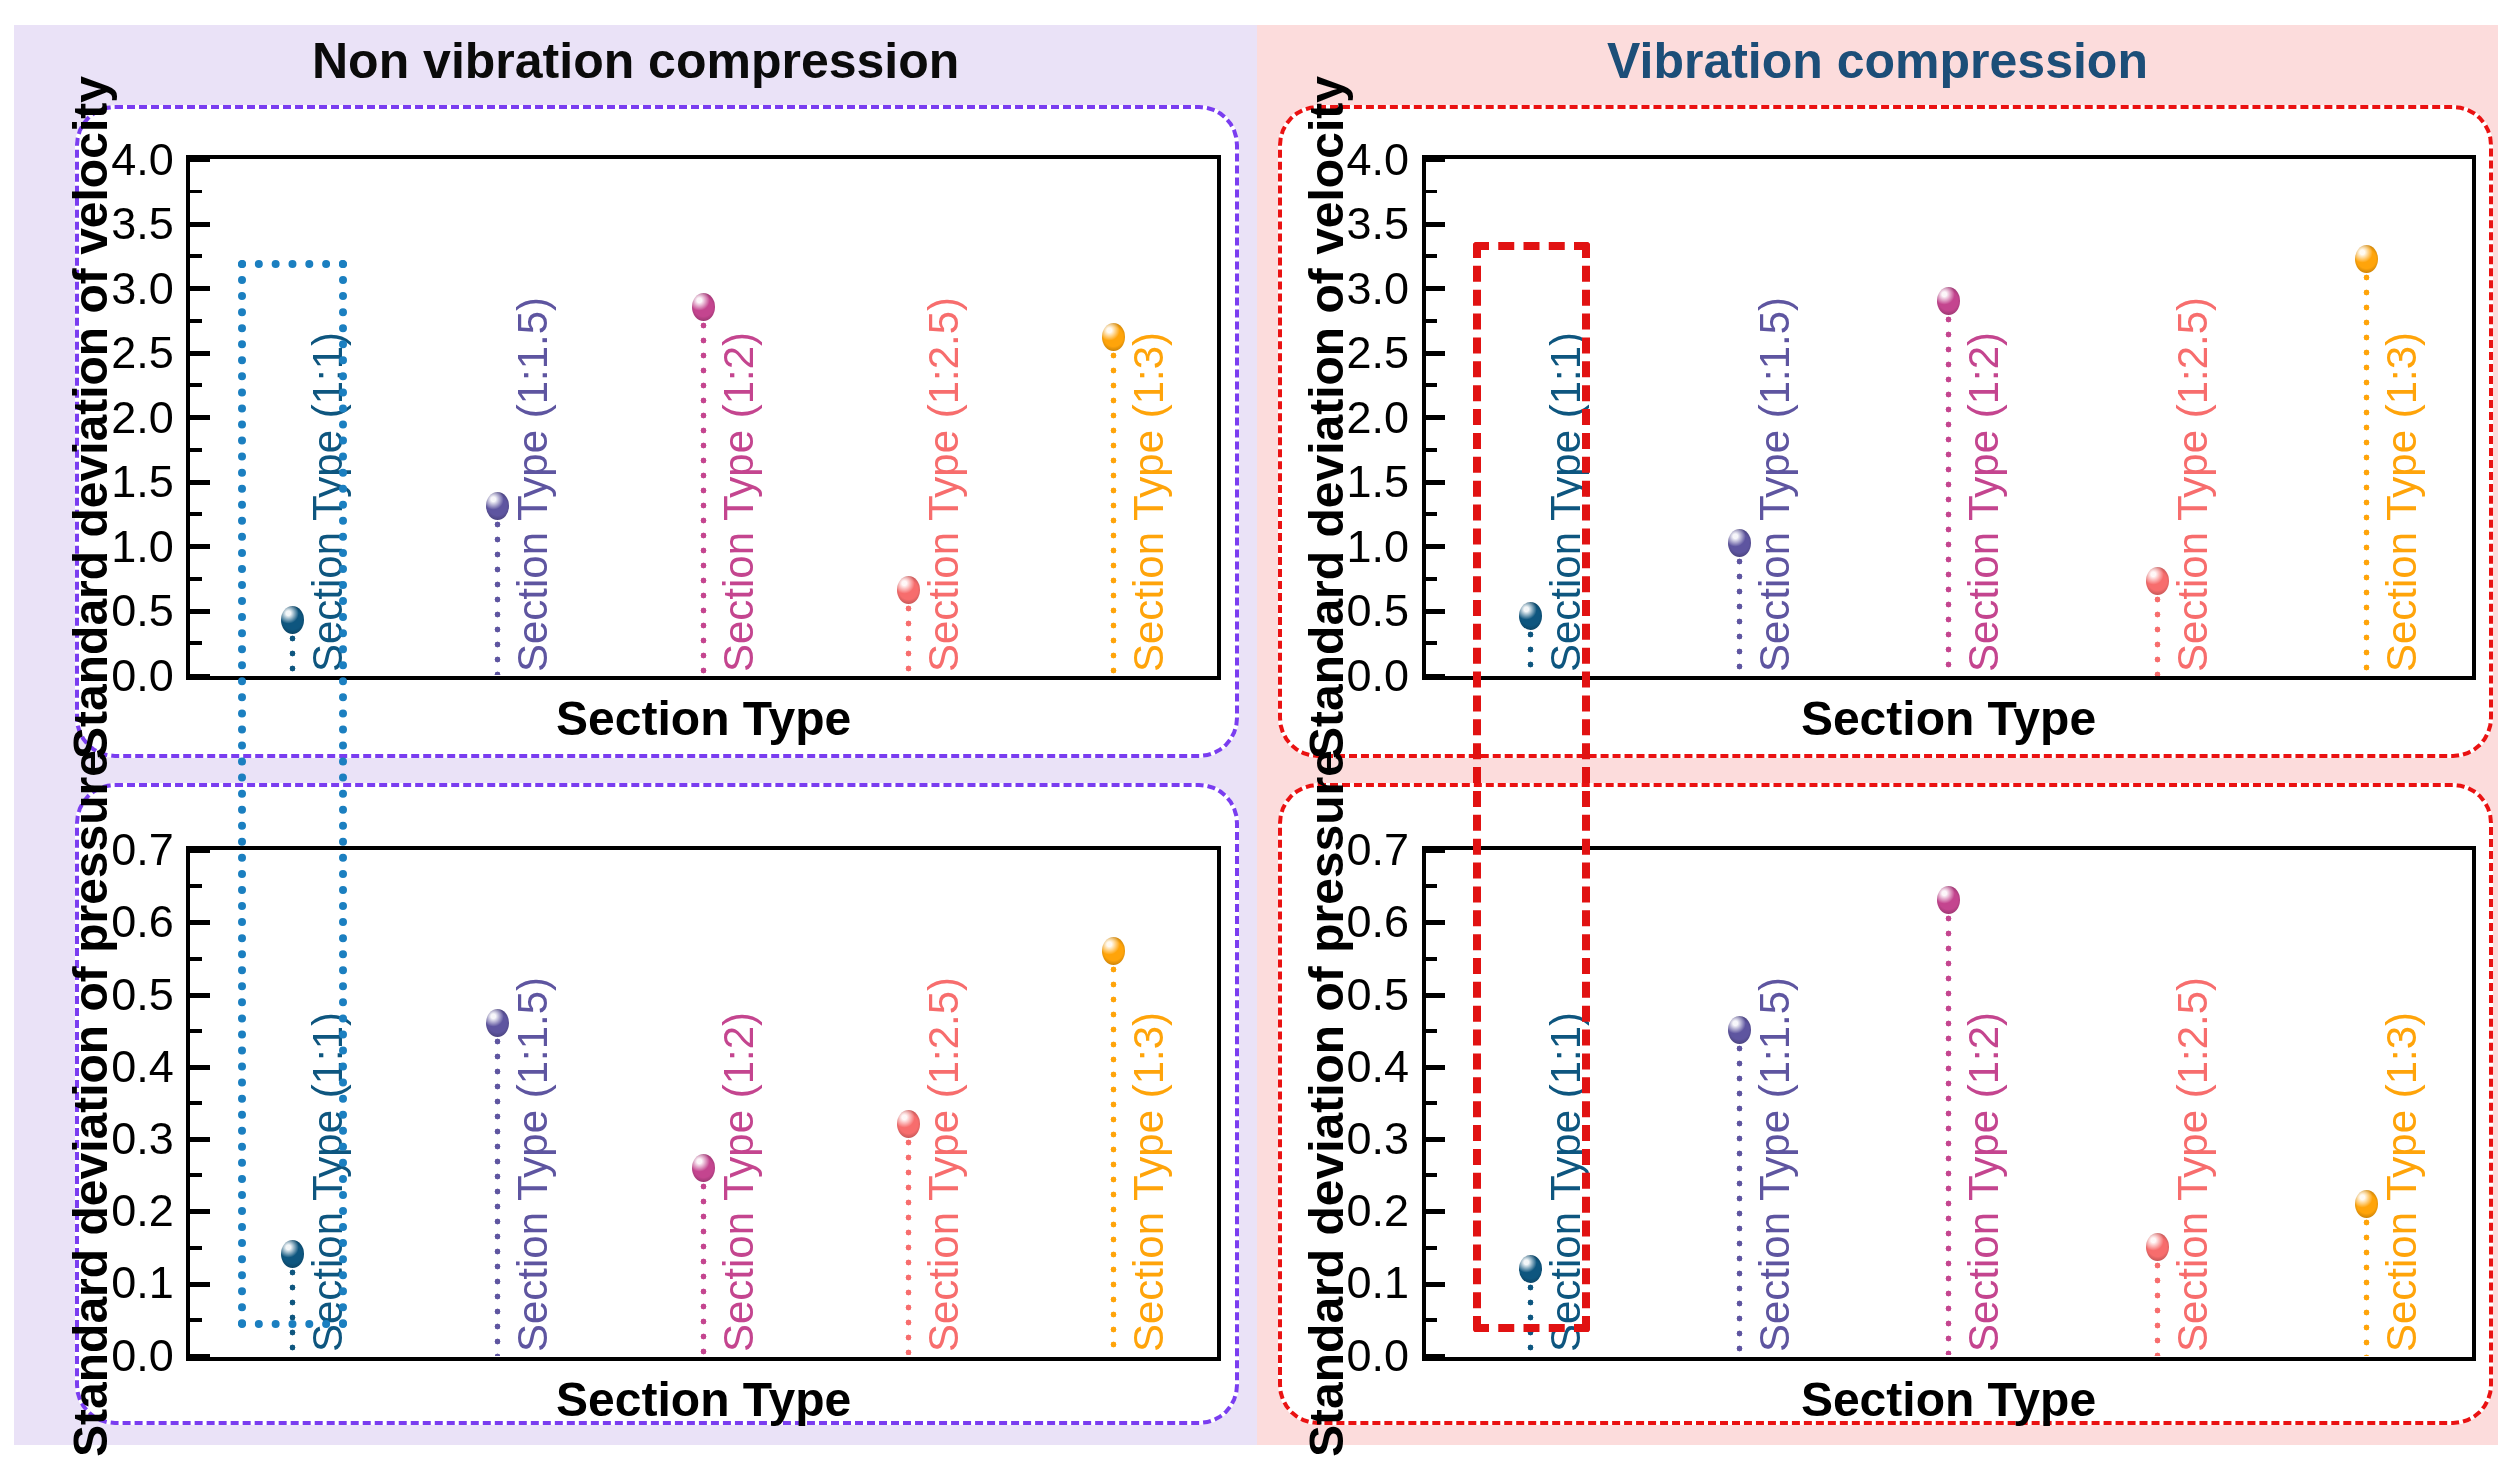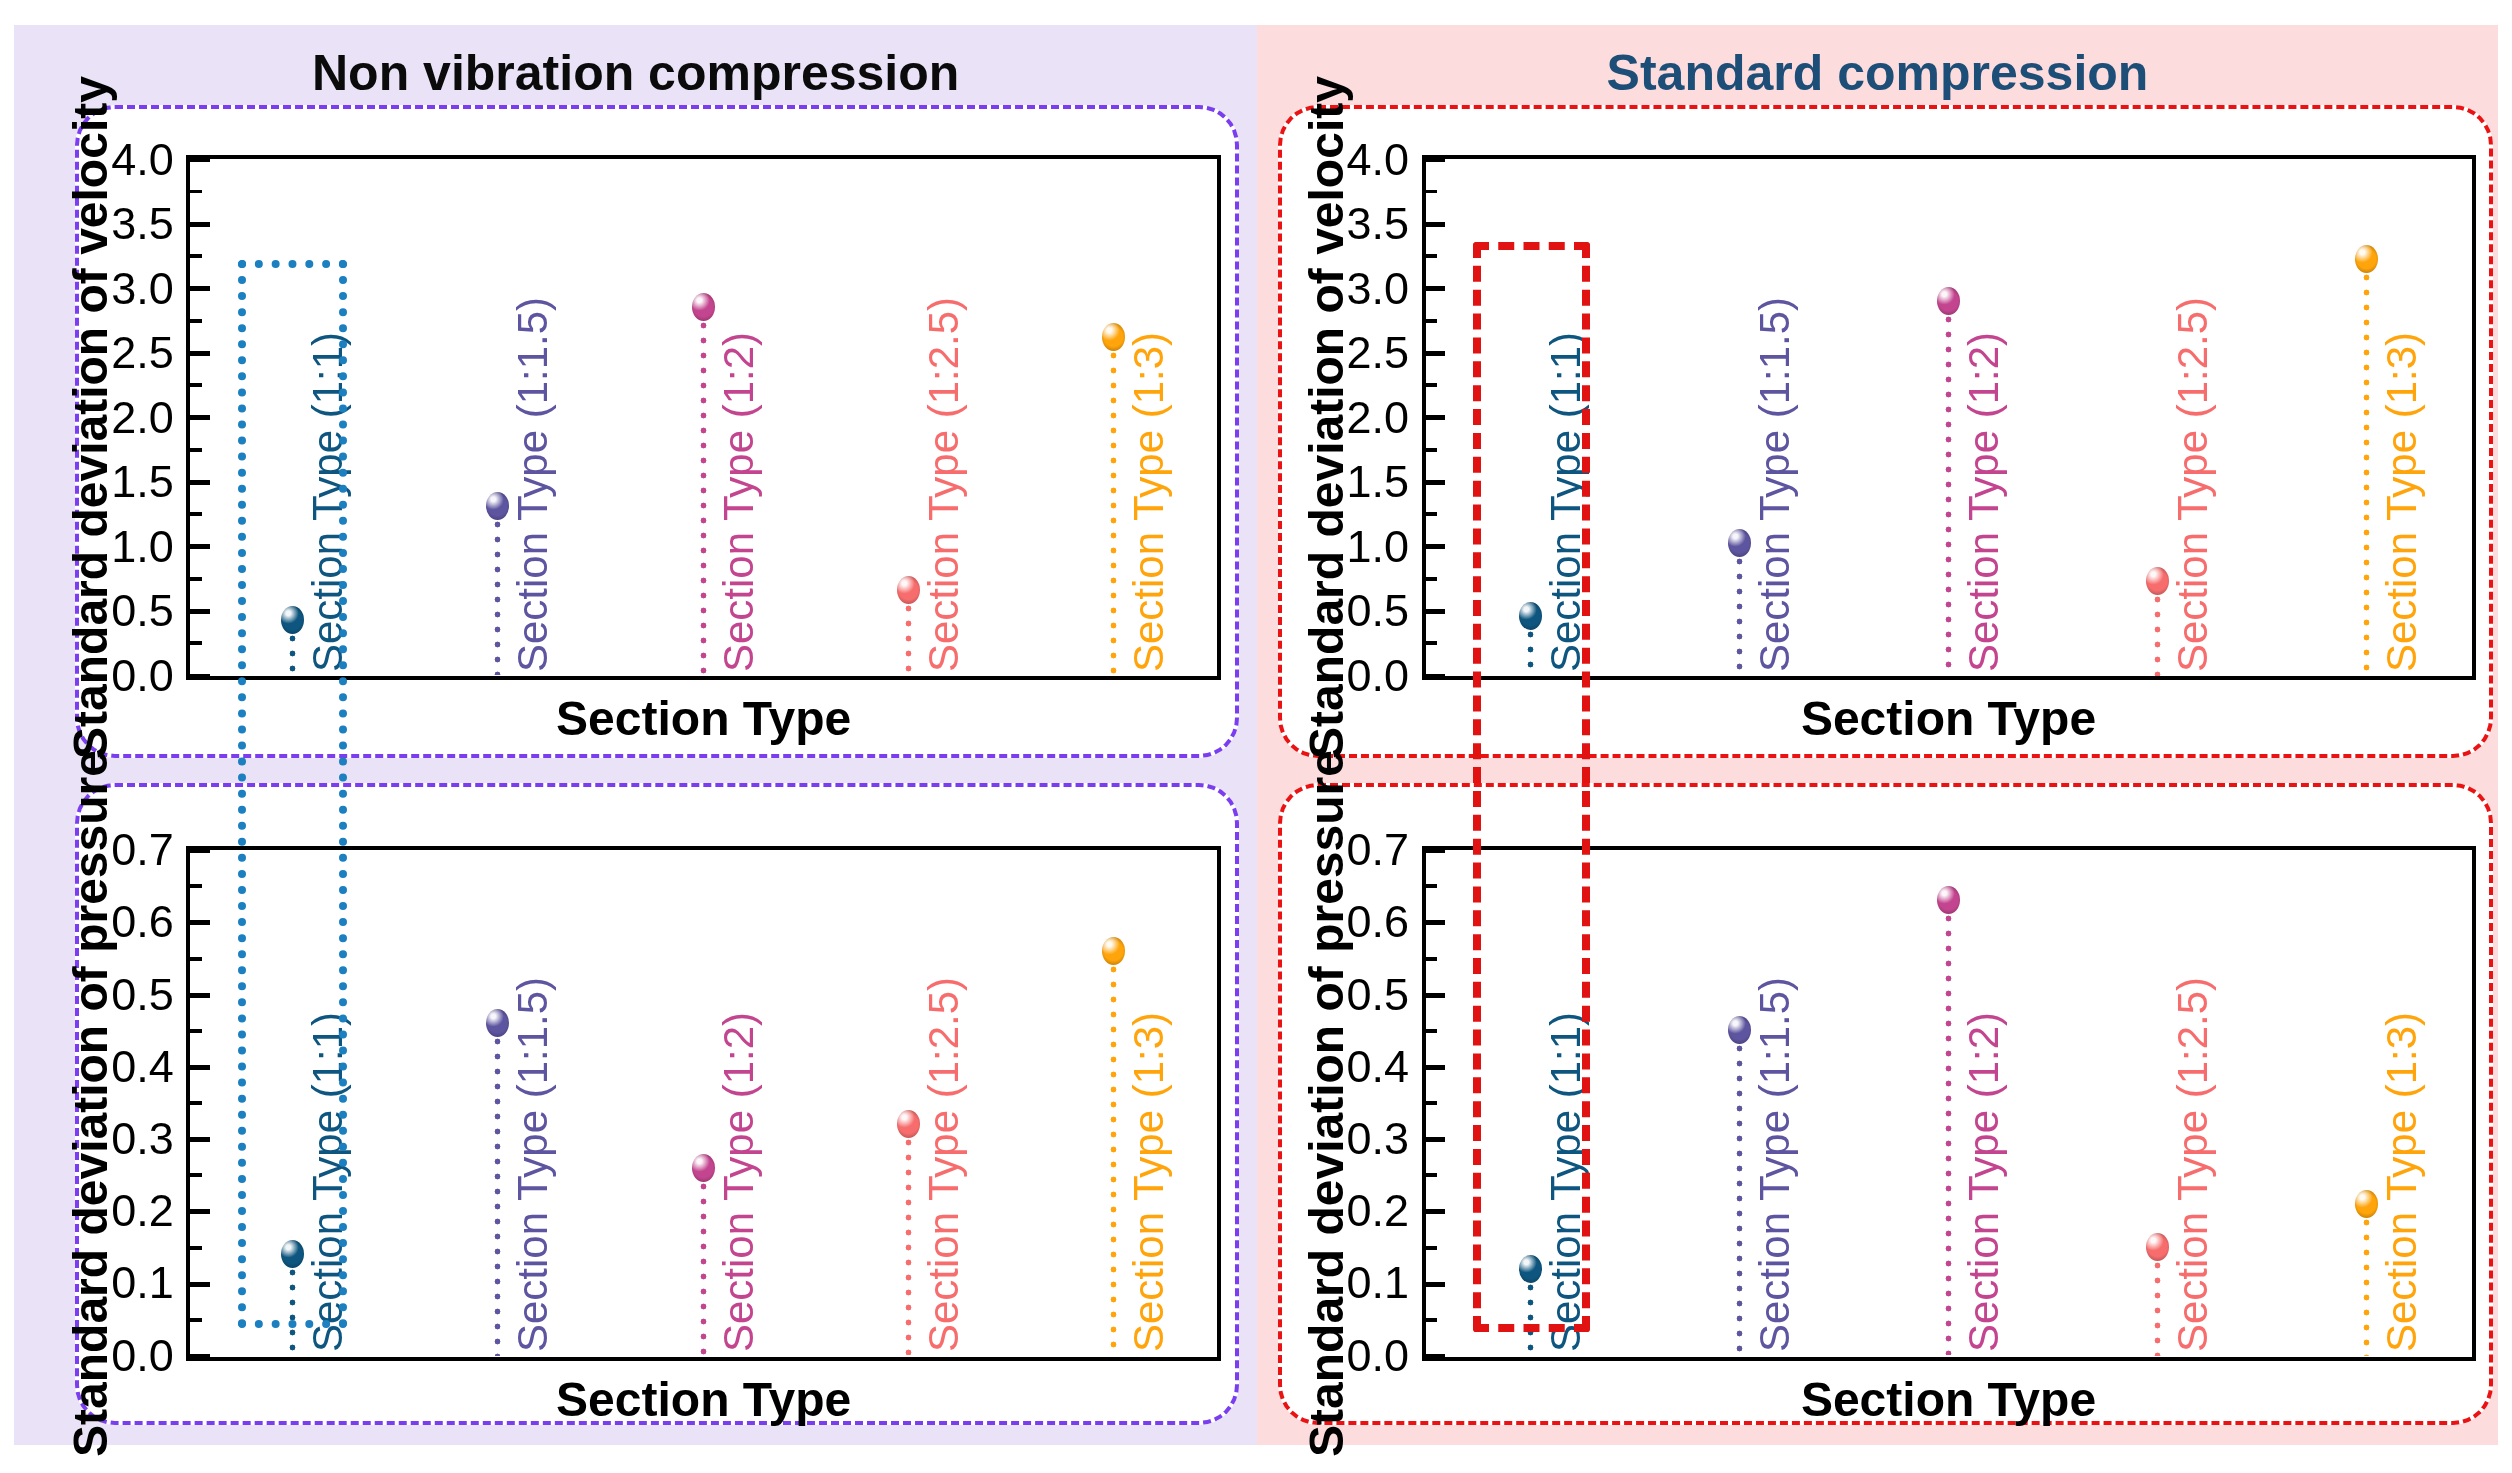--- a/index.html
+++ b/index.html
@@ -2,21 +2,21 @@
 <html style="font-size:14.2px"><head>
 <meta charset="utf-8">
 <style>
   html,body{margin:0;padding:0;background:#ffffff;}
   body{width:2512px;height:1473px;position:relative;font-family:"Liberation Sans",sans-serif;}
   .figure{position:absolute;left:0;top:0;width:2512px;height:1473px;background:#ffffff;}
   .column{position:absolute;top:25px;height:1420px;}
   .col-left{left:14.2px;width:1243px;background:#eae2f7;}
   .col-right{left:1257px;width:1241px;background:#fcdcdc;}
   .col-title{position:absolute;top:7.1px;left:0;right:0;text-align:center;
-             font-size:50px;font-weight:700;letter-spacing:0px;margin:12px;}
+             font-size:50px;font-weight:700;letter-spacing:0px;margin:0;}
   .col-left  .col-title{color:#0b0b0b;}
   .col-right .col-title{color:#1c4e78;}
   .panel{position:absolute;background:#ffffff;border:4.5px dashed;border-radius:40px;box-sizing:border-box;}
   .col-left  .panel{left:61px;width:1164px;border-color:#7a3df0;}
   .col-right .panel{left:20.5px;width:1215px;border-color:#ea1212;}
   .p1{top:80px;height:653px;}
   .p2{top:758px;height:642px;}
   .chart{position:absolute;inset:0;}
   .plot{position:absolute;left:var(--pl);top:var(--pt);width:var(--pw);height:var(--ph);
         border:4.5px solid #000;box-sizing:border-box;}
@@ -140,21 +140,21 @@
           <div class="ytick-label" style="top: 185px;">0.5</div>
           <div class="ytick-label" style="top: 112px;">0.6</div>
           <div class="ytick-label" style="top: 40px;">0.7</div>
         </div>
     </div>
 
     <div class="hl hl-blue"></div>
   </section>
 
   <section class="column col-right">
-    <h2 class="col-title">Standard compression</h2>
+    <h2 class="col-title">Vibration compression</h2>
 
     <div class="panel p1">
       <div class="chart" id="c2" style="--pl:140px;--pt:46px;--pw:1054px;--ph:525px">
         <div class="ylab">Standard deviation of velocity</div>
         <div class="plot">
             <div class="tick major" style="top: 515px;"></div>
             <div class="tick minor" style="top: 482px;"></div>
             <div class="tick major" style="top: 450px;"></div>
             <div class="tick minor" style="top: 418px;"></div>
             <div class="tick major" style="top: 385px;"></div>

